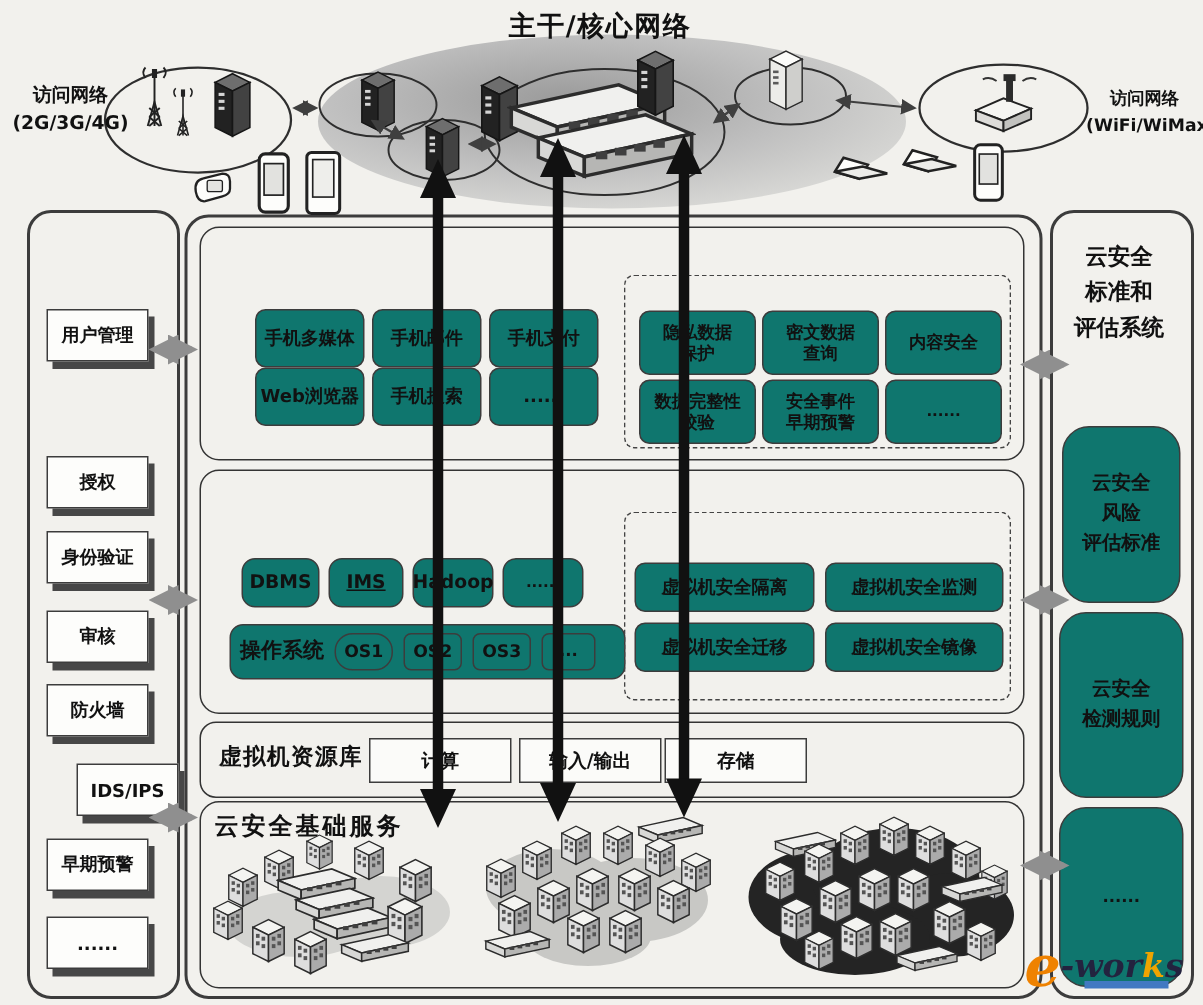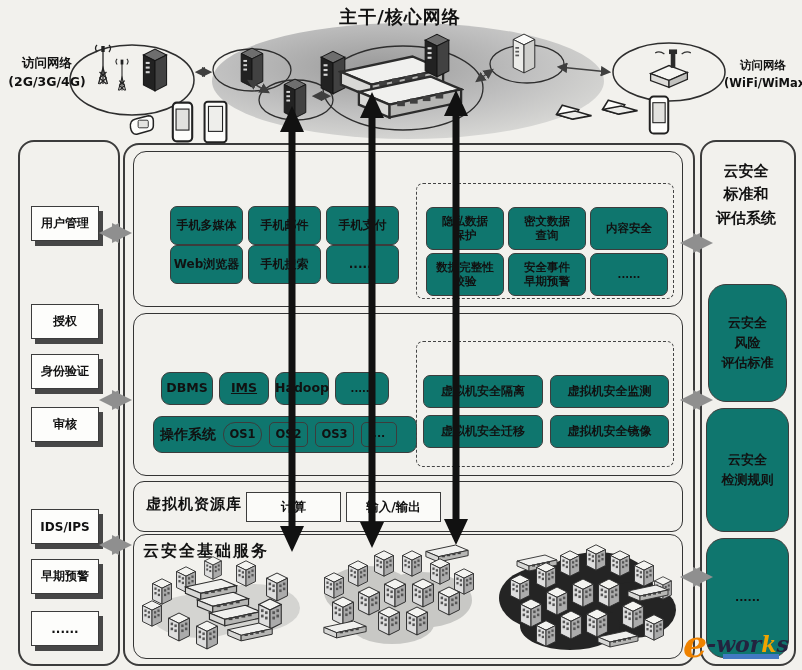--- a/index.html
+++ b/index.html
@@ -42,21 +42,22 @@
   <div class="lbl lines" style="left:724px;top:57px;width:78px;font-size:11.5px;">
     <div>访问网络</div>
     <div>(WiFi/WiMax)</div>
   </div>
 
   <div class="panel" style="left:18px;top:140px;width:98px;height:522px;">
     <div class="box3d" style="top:64px;">用户管理</div>
     <div class="box3d" style="top:162px;">授权</div>
     <div class="box3d" style="top:212px;">身份验证</div>
     <div class="box3d" style="top:265px;">审核</div>
-    <div class="box3d" style="top:367px;">IDS/IPS</div>
+    <div class="box3d" style="top:314px;">防火墙</div>
+    <div class="box3d" style="top:367px;margin-left:20px;">IDS/IPS</div>
     <div class="box3d" style="top:417px;">早期预警</div>
     <div class="box3d" style="top:469px;">......</div>
   </div>
 
   <div class="panel" style="left:700px;top:140px;width:92px;height:522px;">
     <div class="lbl lines" style="left:0;top:18px;width:88px;font-size:15px;">
       <div>云安全</div>
       <div>标准和</div>
       <div>评估系统</div>
     </div>
@@ -112,20 +113,21 @@
       <div class="rbox" style="left:133px;top:33px;width:117px;height:31px;font-size:12px;">虚拟机安全监测</div>
       <div class="rbox" style="left:6px;top:73px;width:118px;height:31px;font-size:12px;">虚拟机安全迁移</div>
       <div class="rbox" style="left:133px;top:73px;width:117px;height:31px;font-size:12px;">虚拟机安全镜像</div>
     </div>
   </div>
 
   <div class="section" style="left:133px;top:481px;width:548px;height:49px;border-radius:11px;">
     <div class="sec-title" style="left:12px;top:13px;font-size:15px;letter-spacing:1px;">虚拟机资源库</div>
     <div class="sqbox" style="left:112px;top:10px;width:93px;height:28px;font-size:12.5px;text-align:center;">计算</div>
     <div class="sqbox" style="left:212px;top:10px;width:93px;height:28px;font-size:12.5px;">输入/输出</div>
+    <div class="sqbox" style="left:309px;top:10px;width:93px;height:28px;font-size:12.5px;">存储</div>
   </div>
 
   <div class="section" style="left:133px;top:534px;width:548px;height:123px;">
     <div class="sec-title" style="left:9px;top:6px;">云安全基础服务</div>
   </div>
 
   <svg class="cluster" style="left:140px;top:554px;" width="172" height="100" viewBox="0 0 172 100">
     <ellipse cx="60" cy="62" rx="48" ry="22" fill="#d4d4d1"></ellipse>
       <ellipse cx="114" cy="54" rx="46" ry="24" fill="#d4d4d1"></ellipse>
     <use href="#bldg" x="64" y="2" width="18" height="24"></use>

